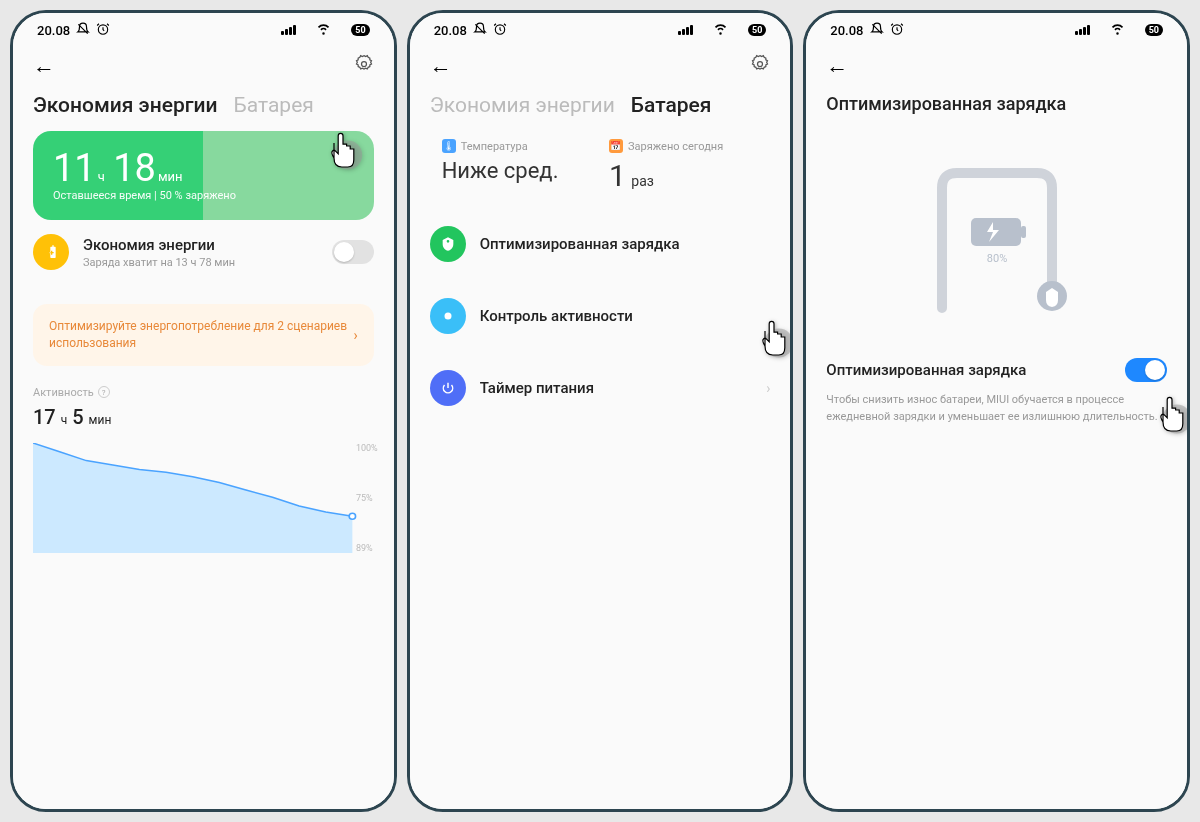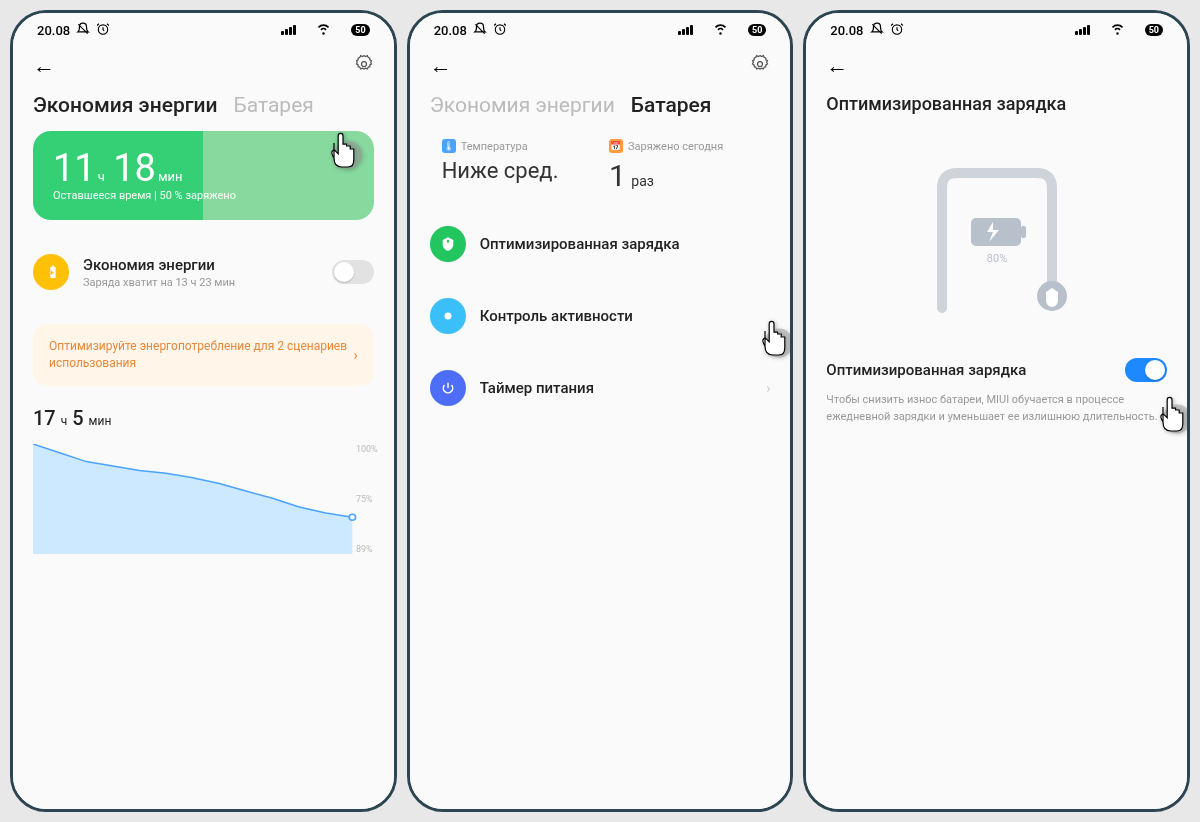--- a/index.html
+++ b/index.html
@@ -15,21 +15,21 @@
   .battery-pill { background: #000; color: #fff; font-size: 9px; padding: 1px 4px; border-radius: 6px; font-weight: 700; }
   .header { display: flex; justify-content: space-between; align-items: center; padding: 10px 20px 6px; }
   .back-arrow { font-size: 22px; cursor: pointer; }
   .gear { font-size: 20px; cursor: pointer; }
   .tabs { display: flex; gap: 16px; padding: 8px 20px 14px; align-items: baseline; }
   .tab { font-size: 21px; color: #bbb; cursor: pointer; font-weight: 400; }
   .tab.active { color: #222; font-weight: 500; }
   .content { padding: 0 20px; }
   
   
-  .time-card { background: linear-gradient(90deg, #35d076 0%, #35d076 50%, #87d99e 50%, #87d99e 100%); border-radius: 18px; padding: 18px 20px; color: #fff; margin-bottom: 20px; }
+  .time-card { background: linear-gradient(90deg, #35d076 0%, #35d076 50%, #87d99e 50%, #87d99e 100%); border-radius: 18px; padding: 18px 20px; color: #fff; }
   .time-big { font-size: 34px; font-weight: 400; line-height: 1; }
   .time-big .hm { font-size: 38px; }
   .time-big .unit { font-size: 13px; margin-left: 2px; }
   .time-sub { font-size: 11px; margin-top: 2px; opacity: 0.95; }
   
   .mode-row { display: flex; align-items: center; padding: 14px 0; gap: 14px; }
   .mode-icon { width: 36px; height: 36px; border-radius: 50%; display: flex; align-items: center; justify-content: center; color: #fff; flex-shrink: 0; }
   .ic-yellow { background: #ffc107; }
   .ic-purple { background: #8b5cf6; }
   .ic-green { background: #22c55e; }
@@ -139,32 +139,36 @@
       </div>
 
       <div class="mode-row">
         <div class="mode-icon ic-yellow">
           <svg width="16" height="16" viewBox="0 0 24 24" fill="#fff">
               <path d="M15 4h-2V2h-2v2H9a1 1 0 00-1 1v15a1 1 0 001 1h6a1 1 0 001-1V5a1 1 0 00-1-1zm-2 10h-2v2H9v-2H7v-2h2v-2h2v2h2v2z" transform="translate(3 0)"></path>
             </svg>
         </div>
         <div class="mode-text">
           <div class="mode-title">Экономия энергии</div>
-          <div class="mode-sub">Заряда хватит на 13 ч 23 мин</div>
+          <div class="mode-sub">Заряда хватит на 13 ч 78 мин</div>
         </div>
         <div class="toggle"></div>
       </div>
 
 
       <div class="optimize-card">
         <div class="optimize-text">Оптимизируйте энергопотребление для 2 сценариев использования</div>
         <span class="optimize-chev">›</span>
       </div>
 
       <div class="activity-section">
+        <div class="activity-label">
+          <span>Активность</span>
+          <span style="border:1px solid #ccc;border-radius:50%;width:12px;height:12px;display:inline-flex;align-items:center;justify-content:center;font-size:8px;">?</span>
+        </div>
         <div class="activity-time">
           <span>17</span>
           <span class="unit">ч</span>
           <span>5</span>
           <span class="unit">мин</span>
         </div>
         <div class="chart-area">
           <svg class="chart-svg" viewBox="0 0 320 110" preserveAspectRatio="none">
             <path id="chart-path-fill" fill="#cce9ff" stroke="none" d="M0 0 L25 8.799999999999997 L50 17.60000000000001 L75 22 L100 26.400000000000006 L125 29.333333333333343 L150 33.733333333333334 L175 39.599999999999994 L200 46.93333333333333 L225 54.26666666666666 L250 63.06666666666666 L275 68.93333333333334 L300 73.33333333333334 L300 110 L0 110 Z"></path>
             <path id="chart-path-line" fill="none" stroke="#4aa3ff" stroke-width="1.5" d="M0 0 L25 8.799999999999997 L50 17.60000000000001 L75 22 L100 26.400000000000006 L125 29.333333333333343 L150 33.733333333333334 L175 39.599999999999994 L200 46.93333333333333 L225 54.26666666666666 L250 63.06666666666666 L275 68.93333333333334 L300 73.33333333333334"></path>

